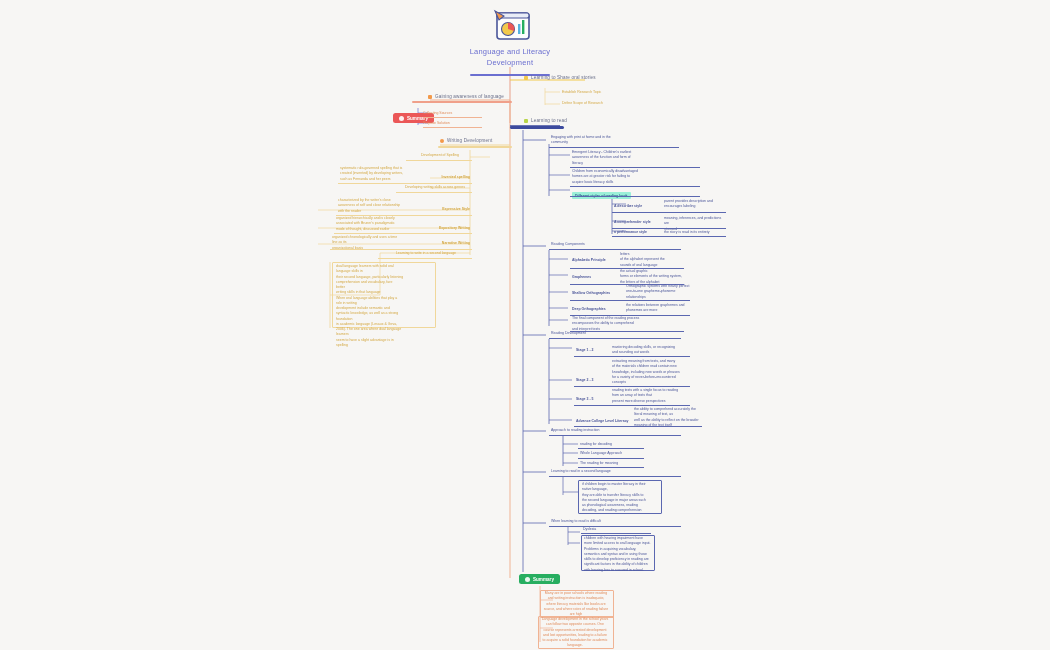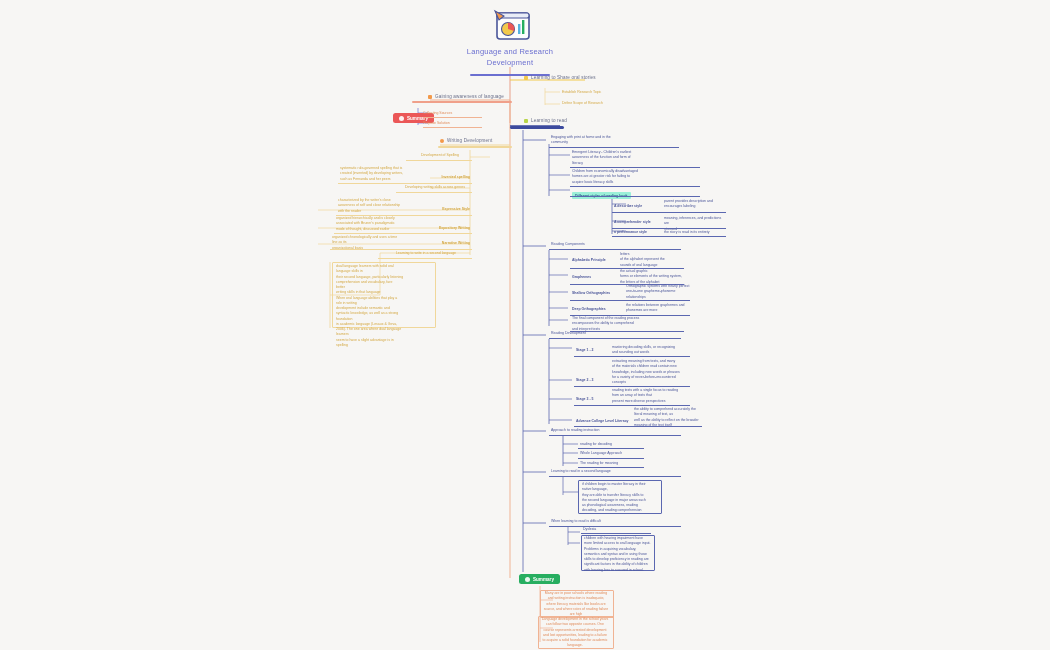--- a/index.html
+++ b/index.html
@@ -155,21 +155,21 @@
       <svg viewBox="0 0 44 42" width="44" height="42">
         <rect x="7" y="8" width="32" height="26" rx="3" fill="#fdfdfd" stroke="#4a5599" stroke-width="1.6"></rect>
         <rect x="7" y="8" width="32" height="5" rx="2" fill="#e9edf7" stroke="#4a5599" stroke-width="1.2"></rect>
         <circle cx="18" cy="24" r="6.5" fill="#f2c94c" stroke="#4a5599" stroke-width="1.1"></circle>
         <path d="M18,24 L18,17.5 A6.5,6.5 0 0 1 24.2,26 Z" fill="#eb5757"></path>
         <rect x="28" y="19" width="2.4" height="10" fill="#56b3e0"></rect>
         <rect x="32" y="15" width="2.4" height="14" fill="#27ae60"></rect>
         <path d="M5,6 L14,11 L9,15 Z" fill="#f2994a" stroke="#4a5599" stroke-width="1.1"></path>
       </svg>
     </div>
-    <div class="root-title">Language and Research
+    <div class="root-title">Language and Literacy
 Development</div>
     <div class="root-underline"></div>
   </div>
 
   <div class="node chip chip-yellow" style="left:524px;top:75px;">
     <span class="sq"></span>
     <span class="lbl">Learning to Share oral stories</span>
   </div>
   <div class="leaf yellow" style="left:562px;top:90px;width:80px;">Establish Research Topic</div>
   <div class="leaf yellow" style="left:562px;top:101px;width:80px;">Define Scope of Research</div>

